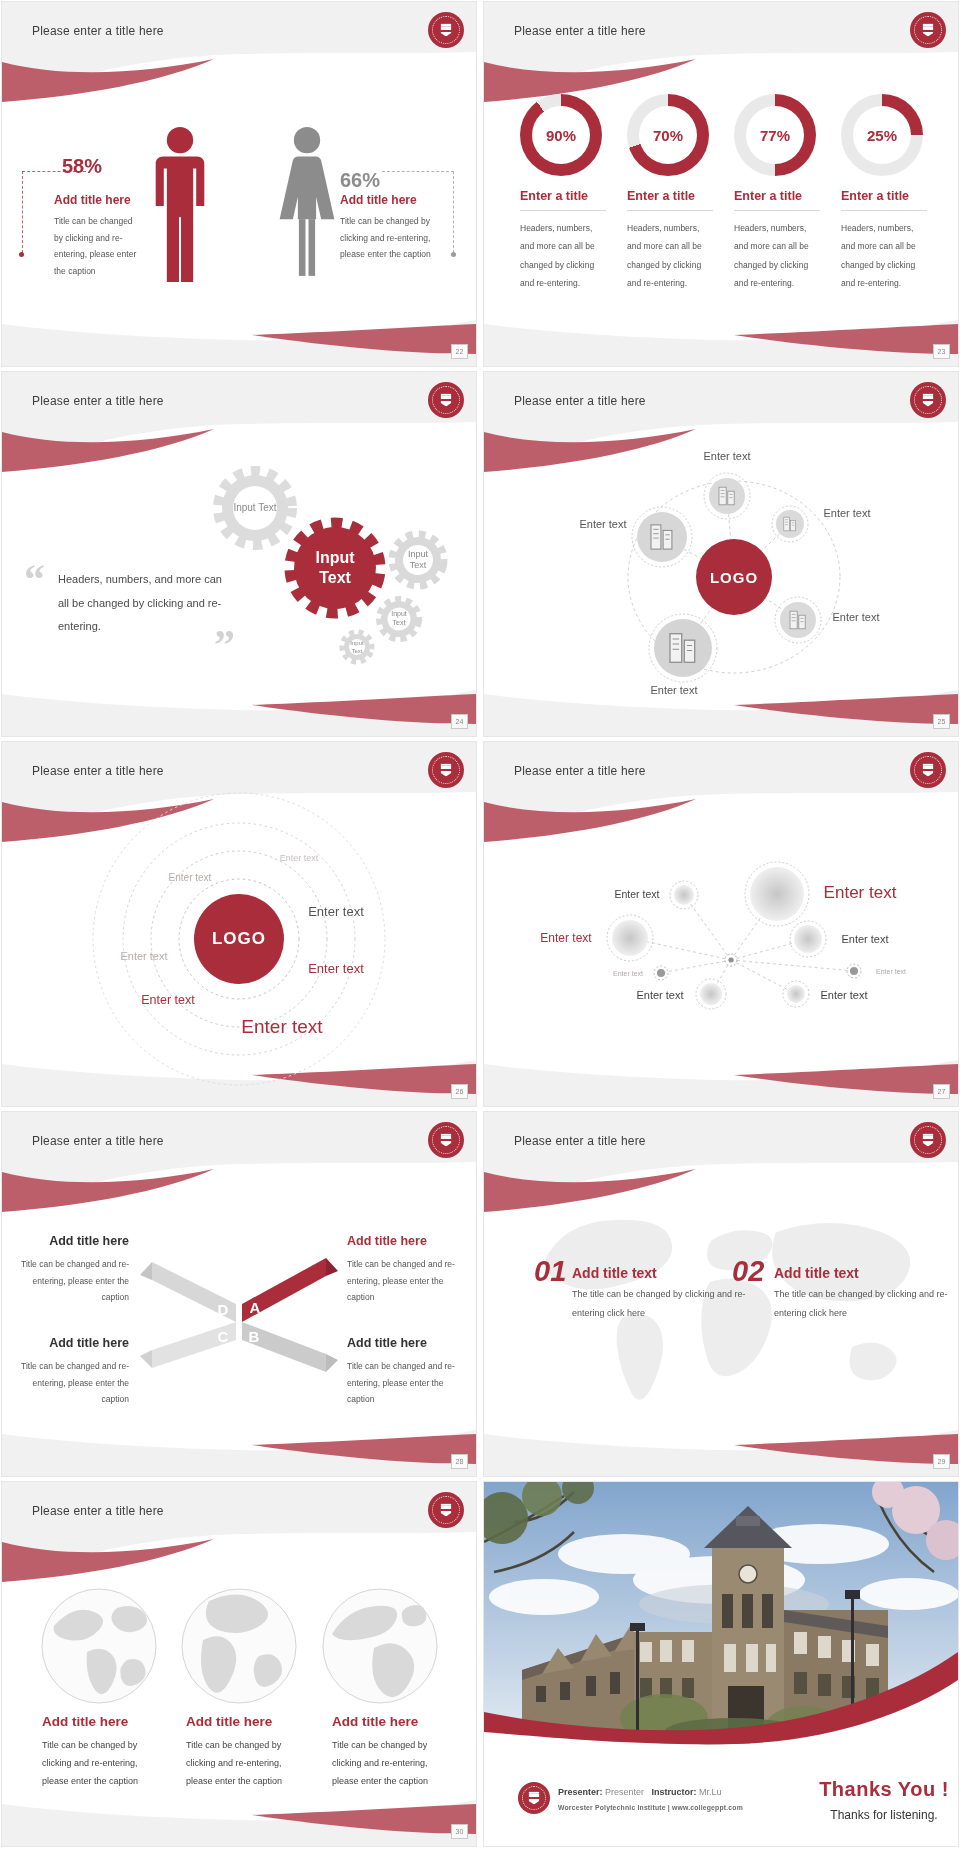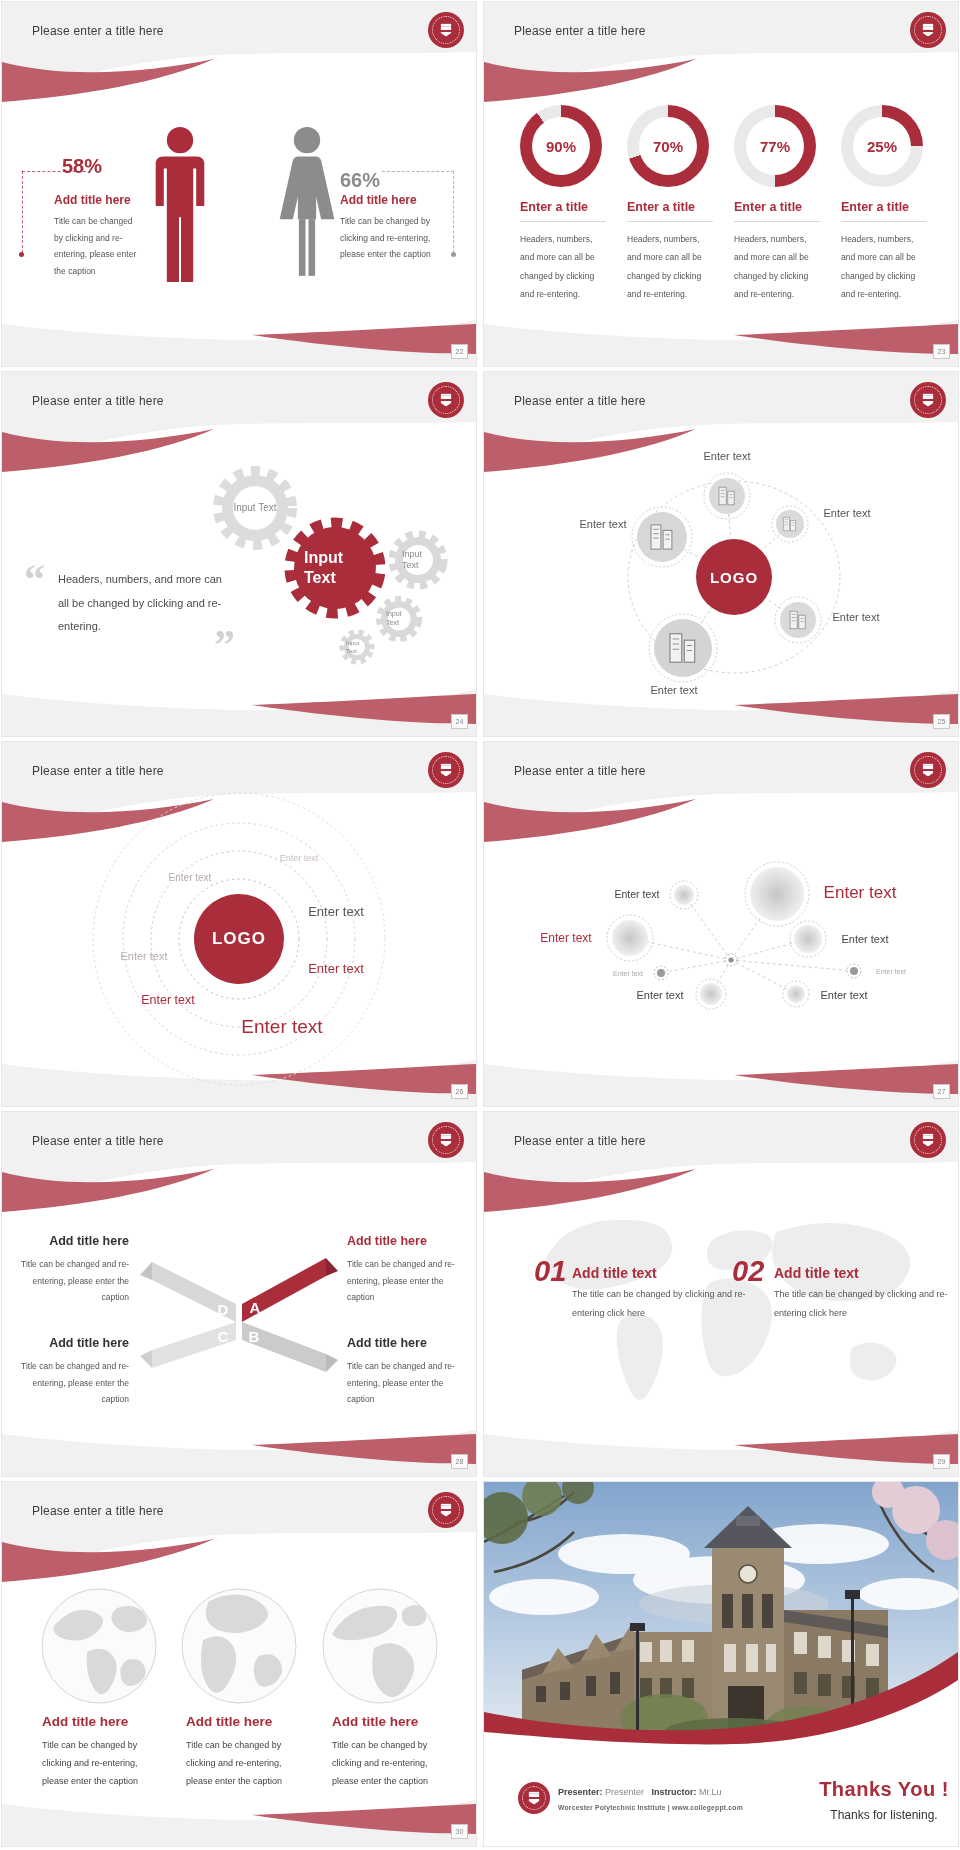--- a/index.html
+++ b/index.html
@@ -16,29 +16,29 @@
     clip-path:polygon(0 0,100% 0,100% 72%,50% 100%,0 72%)}
   .pg{position:absolute;right:8px;bottom:7px;min-width:13px;height:13px;padding:0 1px;border:1px solid #c9c9c9;background:#fafafa;
     color:#8a8a8a;font-size:7px;display:flex;align-items:center;justify-content:center}
   .lbl{position:absolute;transform:translate(-50%,-50%);white-space:nowrap;font-size:11px;color:#555}
   .dashH{position:absolute;border-top:1px dashed}
   .dashV{position:absolute;border-left:1px dashed}
   .dot{position:absolute;width:5px;height:5px;border-radius:50%}
   .pct{position:absolute;font-size:20px;font-weight:700}
   .atitle{position:absolute;font-size:12px;font-weight:700;color:#a92d3a}
   .cap{position:absolute;font-size:8.5px;color:#555;line-height:1.95}
-  .dcol{position:absolute;width:86px;top:103px}
+  .dcol{position:absolute;width:86px;top:92px}
   .donut{width:82px;height:82px;border-radius:50%;position:relative;margin-bottom:13px}
   .hole{position:absolute;inset:12px;border-radius:50%;background:#fff;display:flex;align-items:center;justify-content:center;
     font-weight:700;font-size:15px;color:#a92d3a}
   .dt{font-size:12.5px;font-weight:700;color:#a92d3a}
   .dhr{border:0;border-top:1px solid #d8d8d8;margin:7px 0 8px}
   .dc{font-size:8.5px;color:#555;line-height:2.15}
   .qmark{position:absolute;font-family:"Liberation Serif",serif;font-size:42px;color:#d2d2d2;font-weight:700;line-height:1}
-  .glbl{position:absolute;transform:translate(-50%,-50%);text-align:left;color:#8a8a8a;line-height:1.25}
+  .glbl{position:absolute;transform:translate(-50%,-50%);text-align:center;color:#8a8a8a;line-height:1.25}
   .logoC{position:absolute;transform:translate(-50%,-50%);color:#fff;font-weight:700;letter-spacing:1px}
   .xletter{position:absolute;transform:translate(-50%,-50%);color:#fff;font-weight:700;font-size:15px}
   .blk{position:absolute;width:112px}
   .blk .bt{font-size:12.5px;font-weight:700;color:#333;margin-bottom:8px}
   .blk .bc{font-size:8.5px;color:#555;line-height:1.95}
   .num{position:absolute;font-style:italic;font-weight:700;font-size:29px;color:#a92d3a}
   .n-t{position:absolute;font-size:14px;font-weight:700;color:#a92d3a}
   .n-c{position:absolute;font-size:9px;color:#555;line-height:2.1;width:180px}
   .gcol-t{position:absolute;font-size:13.5px;font-weight:700;color:#a92d3a}
   .gcol-c{position:absolute;font-size:9px;color:#444;line-height:2.0;width:120px}

